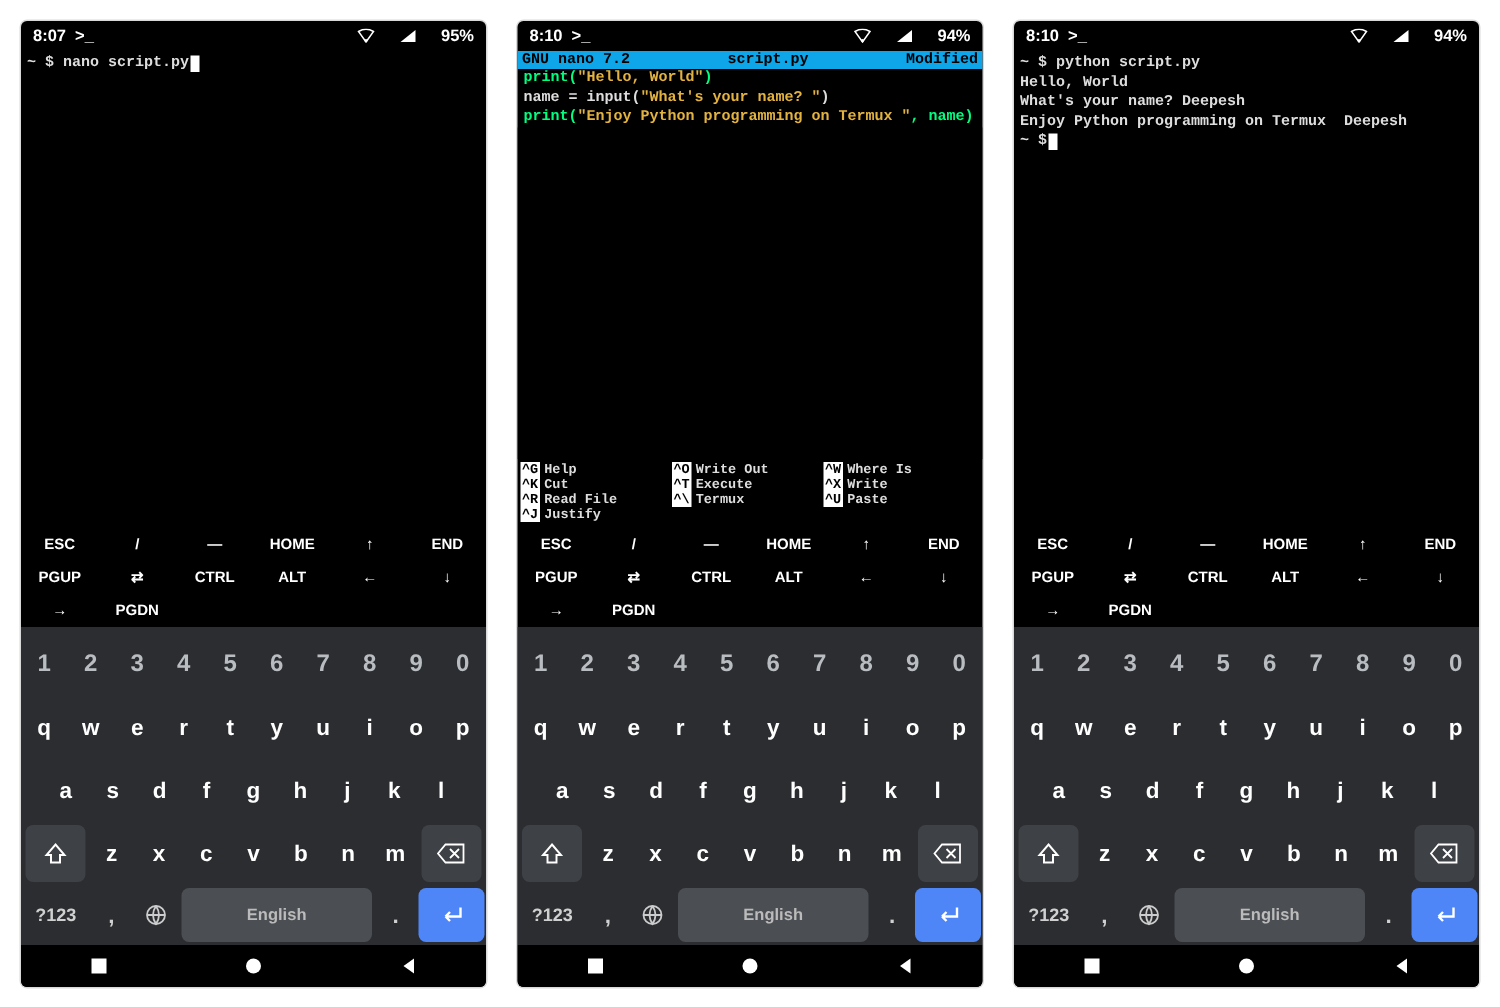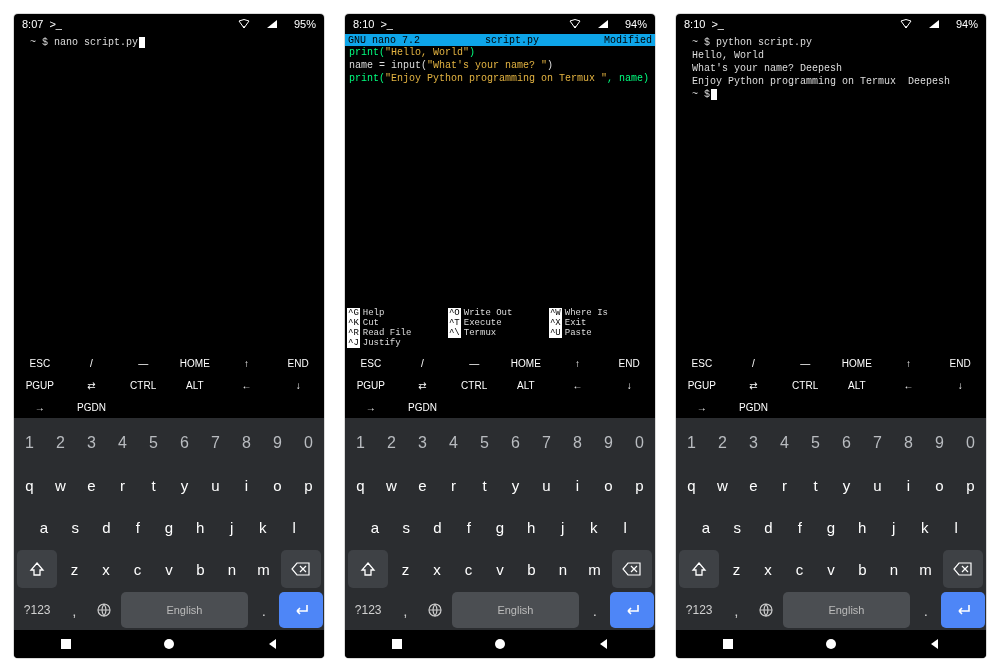--- a/index.html
+++ b/index.html
@@ -1,22 +1,22 @@
 <!DOCTYPE html>
 <html><head>
 <meta charset="utf-8">
 <style>
   html,body{margin:0;padding:0;background:#fff;font-family:Arial,Helvetica,sans-serif;}
-  .stage{width:1000px;height:671px;background:#fff;position:relative;display:flex;justify-content:space-between;padding:14px 14px;box-sizing:border-box;}
+  .stage{width:1000px;height:671px;background:#fff;position:relative;display:flex;justify-content:space-between;padding:14px 14px;box-sizing:border-box;font-weight:bold;}
   .phone{width:310px;height:644px;background:#000;border-radius:4px;display:flex;flex-direction:column;overflow:hidden;box-shadow:0 0 0 1px rgba(0,0,0,0.15);}
   .statusbar{height:20px;display:flex;align-items:center;justify-content:space-between;color:#fff;font-size:11px;padding:0 8px;font-family:Arial,sans-serif;}
   .statusbar .left{display:flex;align-items:center;gap:6px;}
   .statusbar .right{display:flex;align-items:center;gap:16px;}
   .sicon{display:inline-block;}
-  .terminal{flex:0 0 auto;color:#ddd;font-family:"Courier New",monospace;font-size:10px;line-height:13px;padding:2px 16px;white-space:pre;overflow:hidden;}
+  .terminal{flex:0 0 auto;color:#ddd;font-family:"Courier New",monospace;font-size:10px;line-height:13px;padding:2px 4px;white-space:pre;overflow:hidden;}
   .terminal .cursor{display:inline-block;width:6px;height:11px;background:#fff;vertical-align:text-bottom;margin-left:1px;}
   .nanoheader{background:#0ea5e9;color:#000;display:flex;justify-content:space-between;padding:0 3px;font-size:10px;font-family:"Courier New",monospace;height:12px;align-items:center;}
   .code{font-family:"Courier New",monospace;font-size:10px;line-height:13px;color:#ddd;padding:0 4px;}
   .kw-func{color:#00ff7f;}
   .kw-str{color:#e3b341;}
   .termfill{flex:1 1 auto;background:#000;}
   .nanofoot{display:flex;flex-wrap:wrap;color:#ddd;font-family:"Courier New",monospace;font-size:9px;padding:2px 2px 4px 2px;gap:0;}
   .nf{width:33%;display:flex;align-items:center;gap:3px;}
   .nfkey{background:#fff;color:#000;padding:0 1px;}
   .extrakeys{display:grid;grid-template-columns:repeat(6,1fr);color:#fff;font-size:10px;font-family:Arial,sans-serif;}
@@ -230,21 +230,21 @@
       <div class="nf">
           <span class="nfkey">^K</span>
           <span>Cut</span>
         </div>
       <div class="nf">
           <span class="nfkey">^T</span>
           <span>Execute</span>
         </div>
       <div class="nf">
           <span class="nfkey">^X</span>
-          <span>Exit</span>
+          <span>Write</span>
         </div>
       <div class="nf">
           <span class="nfkey">^R</span>
           <span>Read File</span>
         </div>
       <div class="nf">
           <span class="nfkey">^\</span>
           <span>Termux</span>
         </div>
       <div class="nf">

